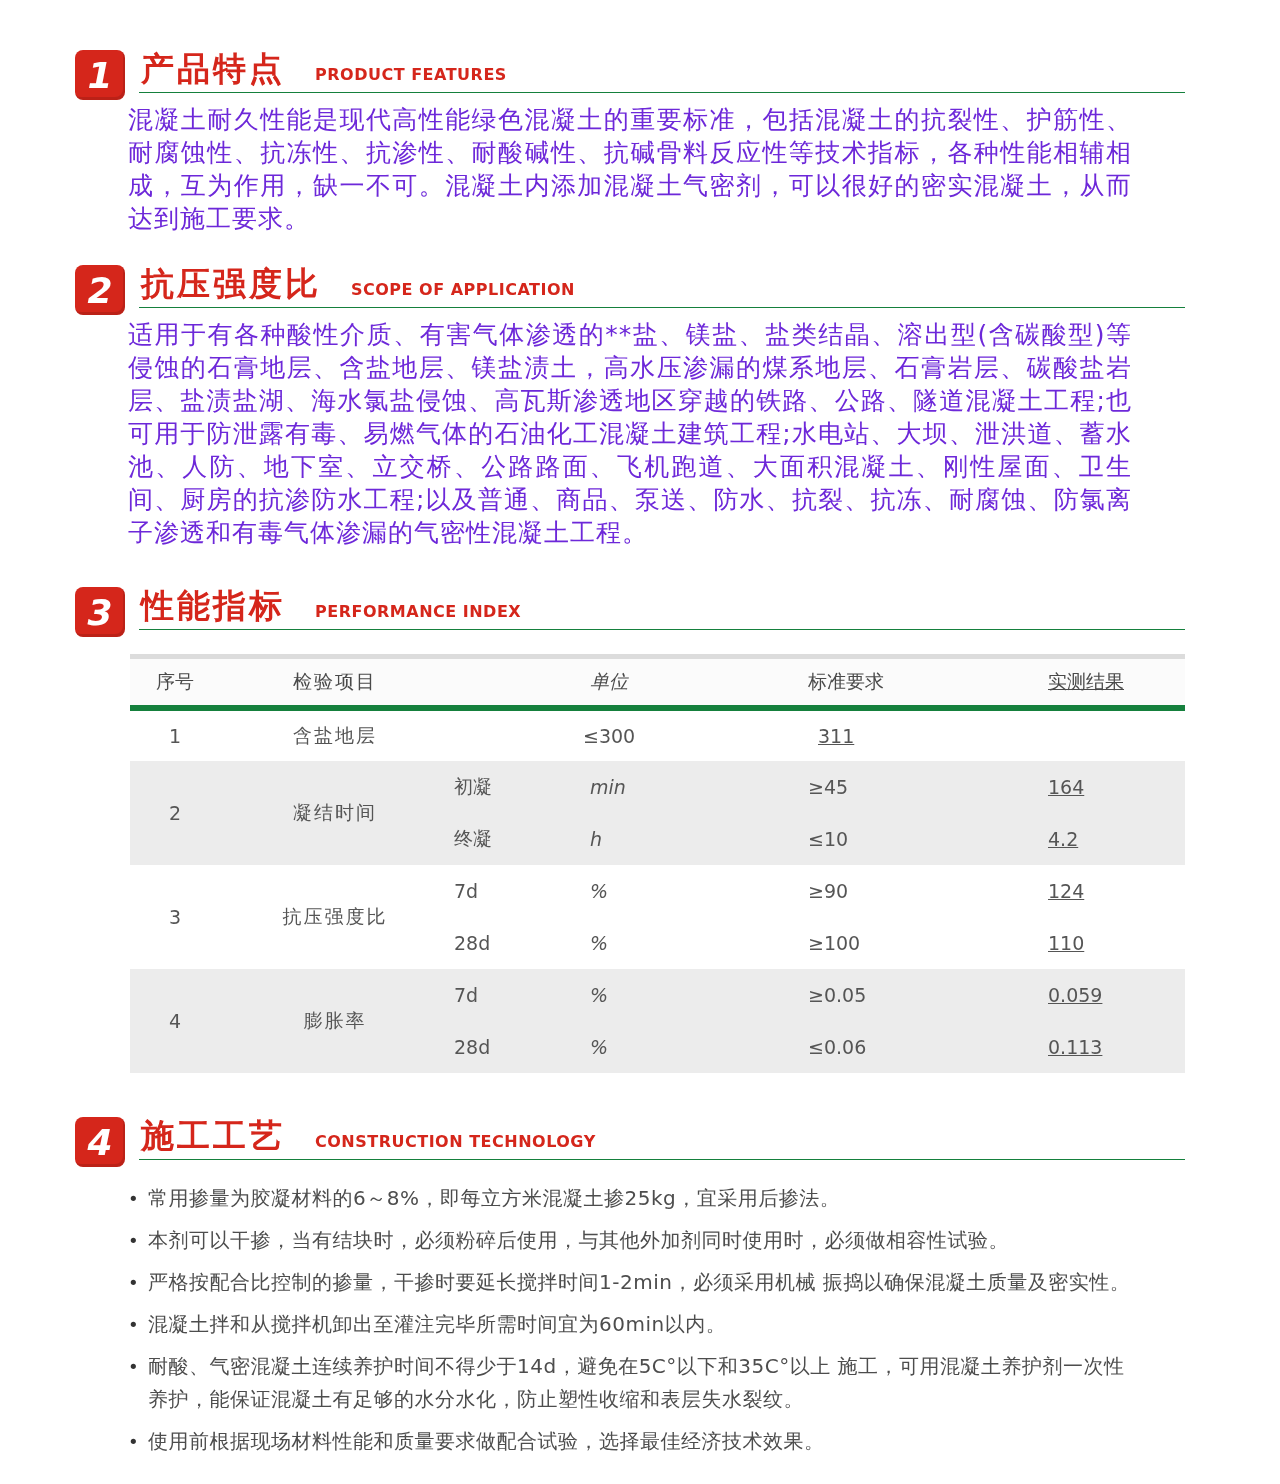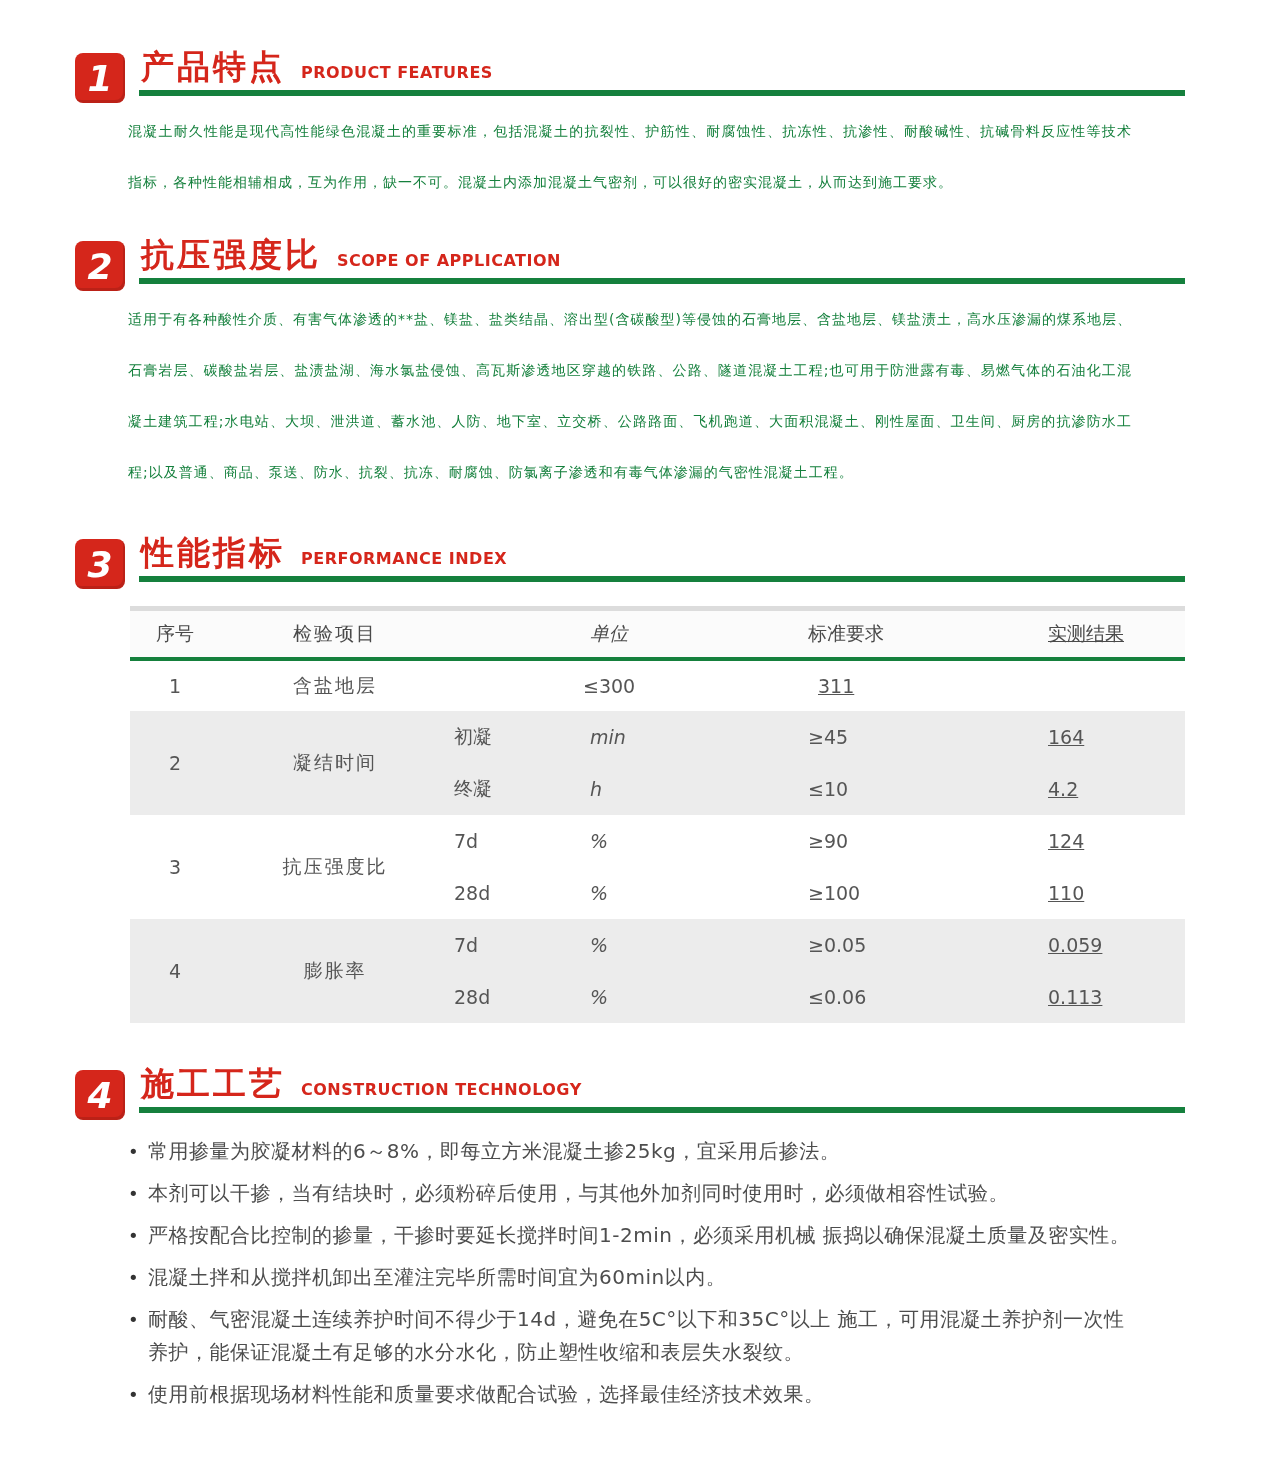--- a/index.html
+++ b/index.html
@@ -8,34 +8,34 @@
 
   
   .sec-header{display:flex;align-items:flex-end;}
   .badge{
     flex:0 0 50px;width:50px;height:50px;border-radius:8px;
     background:#d5261b;color:#fff;font-size:36px;font-weight:bold;font-style:italic;
     display:flex;align-items:center;justify-content:center;
     box-shadow:inset -2px -3px 0 rgba(0,0,0,0.12);
     margin:0 14px -7px 0;position:relative;z-index:1;
   }
-  .titles{flex:1;display:flex;align-items:baseline;gap:16px;
-    border-bottom:6px solid #15803d;padding:0 0 7px 2px;}
+  .titles{flex:1;display:flex;align-items:baseline;gap:30px;
+    border-bottom:1px solid #15803d;padding:0 0 7px 2px;}
   .t-zh{color:#d5261b;font-size:33px;font-weight:bold;letter-spacing:3px;line-height:1;}
   .t-en{color:#d5261b;font-size:16px;font-weight:bold;letter-spacing:0.5px;}
 
   
-  .sec-body{margin:10px 0 0 53px;width:1004px;font-size:14px;line-height:51px;
-    color:#15803d;text-align:justify;letter-spacing:1px;}
+  .sec-body{margin:10px 0 0 53px;width:1004px;font-size:25px;line-height:33px;
+    color:#6d28d9;text-align:justify;letter-spacing:1px;}
 
   
   .ptable{margin:24px 0 0 55px;width:1055px;border-top:5px solid #dcdcdc;font-size:19px;color:#555;}
   .trow{display:grid;grid-template-columns:90px 230px 95px 225px 230px 1fr;}
   .trow .c{display:flex;align-items:center;min-height:50px;}
-  .thead{border-bottom:4px solid #15803d;background:#fbfbfb;color:#4a4a4a;}
+  .thead{border-bottom:6px solid #15803d;background:#fbfbfb;color:#4a4a4a;}
   .thead .c{min-height:46px;font-size:19px;}
   .c.no{justify-content:center;}
   .c.item{justify-content:center;letter-spacing:2px;}
   .c.sub{padding-left:4px;}
   .c.unit{padding-left:45px;font-style:italic;}
   .c.req{padding-left:38px;}
   .c.res{padding-left:48px;text-decoration:underline;}
   .shade{background:#ececec;}
   .span2{grid-row:span 2;}
   .g .c{min-height:52px;}

